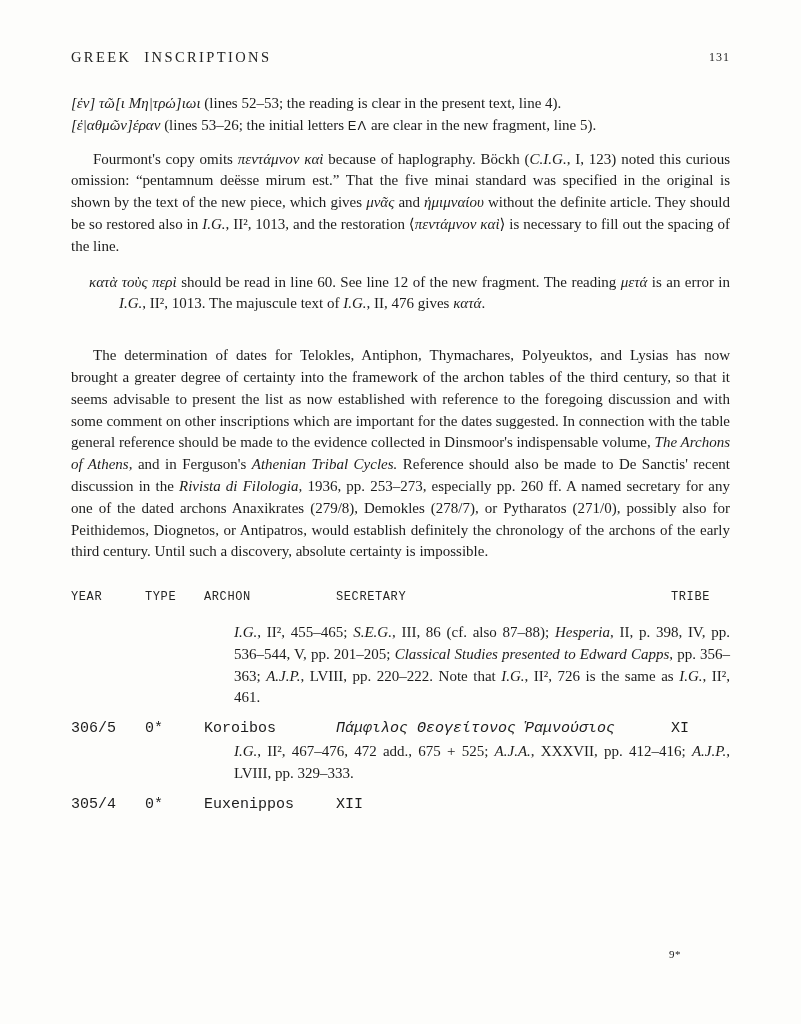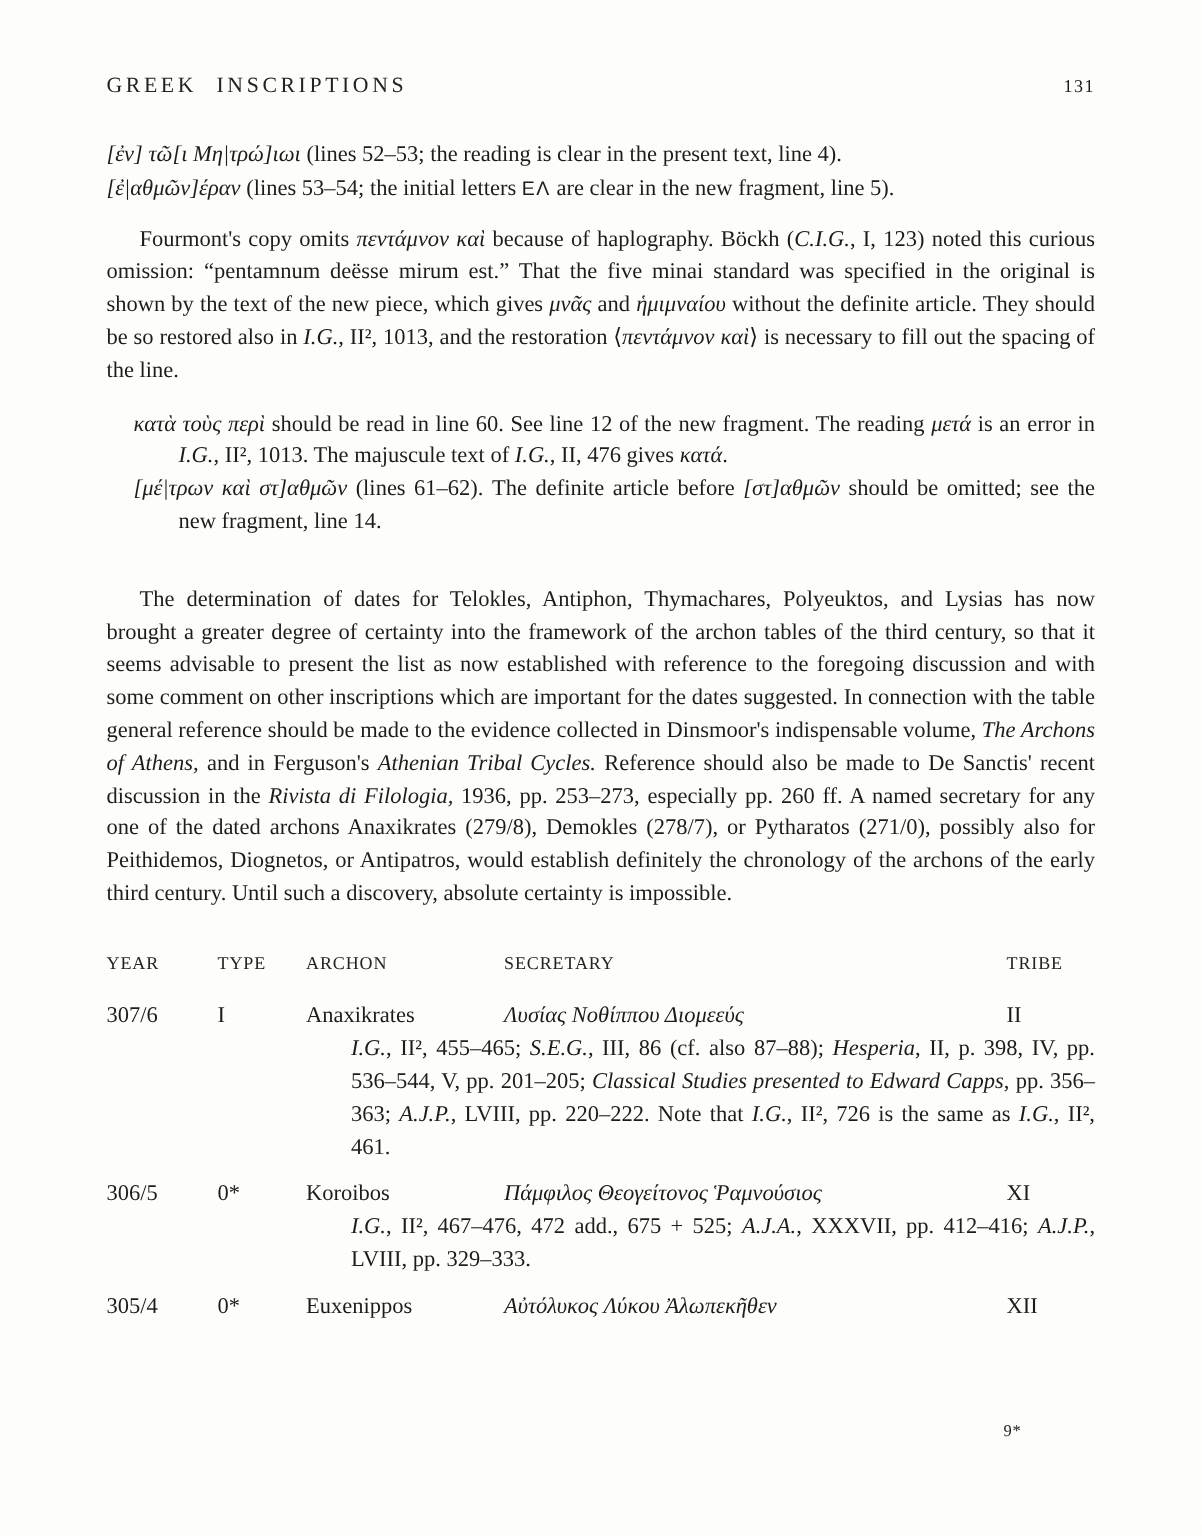--- a/index.html
+++ b/index.html
@@ -46,20 +46,21 @@
     text-indent: -30px;
     text-align: justify;
   }
   .para-dates { margin-top: 30px; }
 
   .archon-table { margin-top: 24px; }
   .t-row {
     display: grid;
     grid-template-columns: 74px 59px 132px 1fr 59px;
     align-items: baseline;
+    font-family: Liberation Mono, monospace;
   }
   .t-head {
     font-size: 12px;
     letter-spacing: 0.6px;
     color: #242424;
     margin-bottom: 13px;
   }
   .t-entry { margin-bottom: 9px; }
   .c-secretary { font-style: italic; }
   .refs {
@@ -86,70 +87,61 @@
 
 <div class="page">
 
   <div class="page-header">
     <span class="running-title">GREEK  INSCRIPTIONS</span>
     <span class="page-number">131</span>
   </div>
 
   <div class="lemma-notes">
     <p class="lemma-note"><span class="seg-i">[ἐν] τῶ[ι Μη|τρώ]ιωι</span><span> (lines 52–53; the reading is clear in the present text, line 4).</span></p>
-    <p class="lemma-note"><span class="seg-i">[ἐ|αθμῶν]έραν</span><span> (lines 53–54; the initial letters </span><span class="seg-sans">ΕΛ</span><span> are clear in the new fragment, line 5).</span></p>
+    <p class="lemma-note"><span class="seg-i">[ἐ|αθμῶν]έραν</span><span> (lines 53–26; the initial letters </span><span class="seg-sans">ΕΛ</span><span> are clear in the new fragment, line 5).</span></p>
   </div>
 
   <p class="body-para indent para-fourmont"><span>Fourmont's copy omits </span><span class="seg-i">πεντάμνον καὶ</span><span> because of haplography.  Böckh (</span><span class="seg-i">C.I.G.</span><span>, I, 123) noted this curious omission: “pentamnum deësse mirum est.”  That the five minai standard was specified in the original is shown by the text of the new piece, which gives </span><span class="seg-i">μνᾶς</span><span> and </span><span class="seg-i">ἡμιμναίου</span><span> without the definite article.  They should be so restored also in </span><span class="seg-i">I.G.</span><span>, II², 1013, and the restoration ⟨</span><span class="seg-i">πεντάμνον καὶ</span><span>⟩ is necessary to fill out the spacing of the line.</span></p>
 
   <div class="inline-notes">
     <p class="inline-note"><span class="seg-i">κατὰ τοὺς περὶ</span><span> should be read in line 60.  See line 12 of the new fragment.  The reading </span><span class="seg-i">μετά</span><span> is an error in </span><span class="seg-i">I.G.</span><span>, II², 1013.  The majuscule text of </span><span class="seg-i">I.G.</span><span>, II, 476 gives </span><span class="seg-i">κατά</span><span>.</span></p>
-    <p class="inline-note"><span class="seg-i">[μέ|τρων καὶ στ]αθμῶν</span><span> (lines 61–62).  The definite article before </span><span class="seg-i">[στ]αθμῶν</span><span> should be omitted; see the new fragment, line 14.</span></p>
   </div>
 
   <p class="body-para indent para-dates"><span>The determination of dates for Telokles, Antiphon, Thymachares, Polyeuktos, and Lysias has now brought a greater degree of certainty into the framework of the archon tables of the third century, so that it seems advisable to present the list as now established with reference to the foregoing discussion and with some comment on other inscriptions which are important for the dates suggested.  In connection with the table general reference should be made to the evidence collected in Dinsmoor's indispensable volume, </span><span class="seg-i">The Archons of Athens,</span><span> and in Ferguson's </span><span class="seg-i">Athenian Tribal Cycles.</span><span>  Reference should also be made to De Sanctis' recent discussion in the </span><span class="seg-i">Rivista di Filologia,</span><span> 1936, pp. 253–273, especially pp. 260 ff.  A named secretary for any one of the dated archons Anaxikrates (279/8), Demokles (278/7), or Pytharatos (271/0), possibly also for Peithidemos, Diognetos, or Antipatros, would establish definitely the chronology of the archons of the early third century.  Until such a discovery, absolute certainty is impossible.</span></p>
 
   <div class="archon-table">
 
     <div class="t-row t-head">
       <span class="c-year">YEAR</span>
       <span class="c-type">TYPE</span>
       <span class="c-archon">ARCHON</span>
       <span class="c-secretary-h">SECRETARY</span>
       <span class="c-tribe">TRIBE</span>
     </div>
 
     <div class="t-entry">
-      <div class="t-row">
-        <span class="c-year">307/6</span>
-        <span class="c-type">I</span>
-        <span class="c-archon">Anaxikrates</span>
-        <span class="c-secretary">Λυσίας Νοθίππου Διομεεύς</span>
-        <span class="c-tribe">II</span>
-      </div>
       <p class="refs"><span class="seg-i">I.G.</span><span>, II², 455–465; </span><span class="seg-i">S.E.G.</span><span>, III, 86 (cf. also 87–88); </span><span class="seg-i">Hesperia</span><span>, II, p. 398, IV, pp. 536–544, V, pp. 201–205; </span><span class="seg-i">Classical Studies presented to Edward Capps</span><span>, pp. 356–363; </span><span class="seg-i">A.J.P.</span><span>, LVIII, pp. 220–222.  Note that </span><span class="seg-i">I.G.</span><span>, II², 726 is the same as </span><span class="seg-i">I.G.</span><span>, II², 461.</span></p>
     </div>
 
     <div class="t-entry">
       <div class="t-row">
         <span class="c-year">306/5</span>
         <span class="c-type">0*</span>
         <span class="c-archon">Koroibos</span>
         <span class="c-secretary">Πάμφιλος Θεογείτονος Ῥαμνούσιος</span>
         <span class="c-tribe">XI</span>
       </div>
       <p class="refs"><span class="seg-i">I.G.</span><span>, II², 467–476, 472 add., 675 + 525; </span><span class="seg-i">A.J.A.</span><span>, XXXVII, pp. 412–416; </span><span class="seg-i">A.J.P.</span><span>, LVIII, pp. 329–333.</span></p>
     </div>
 
     <div class="t-entry">
       <div class="t-row">
         <span class="c-year">305/4</span>
         <span class="c-type">0*</span>
         <span class="c-archon">Euxenippos</span>
-        <span class="c-secretary">Αὐτόλυκος Λύκου Ἀλωπεκῆθεν</span>
         <span class="c-tribe">XII</span>
       </div>
     </div>
 
   </div>
 
   <div class="page-footer">
     <span>9*</span>
   </div>
 

